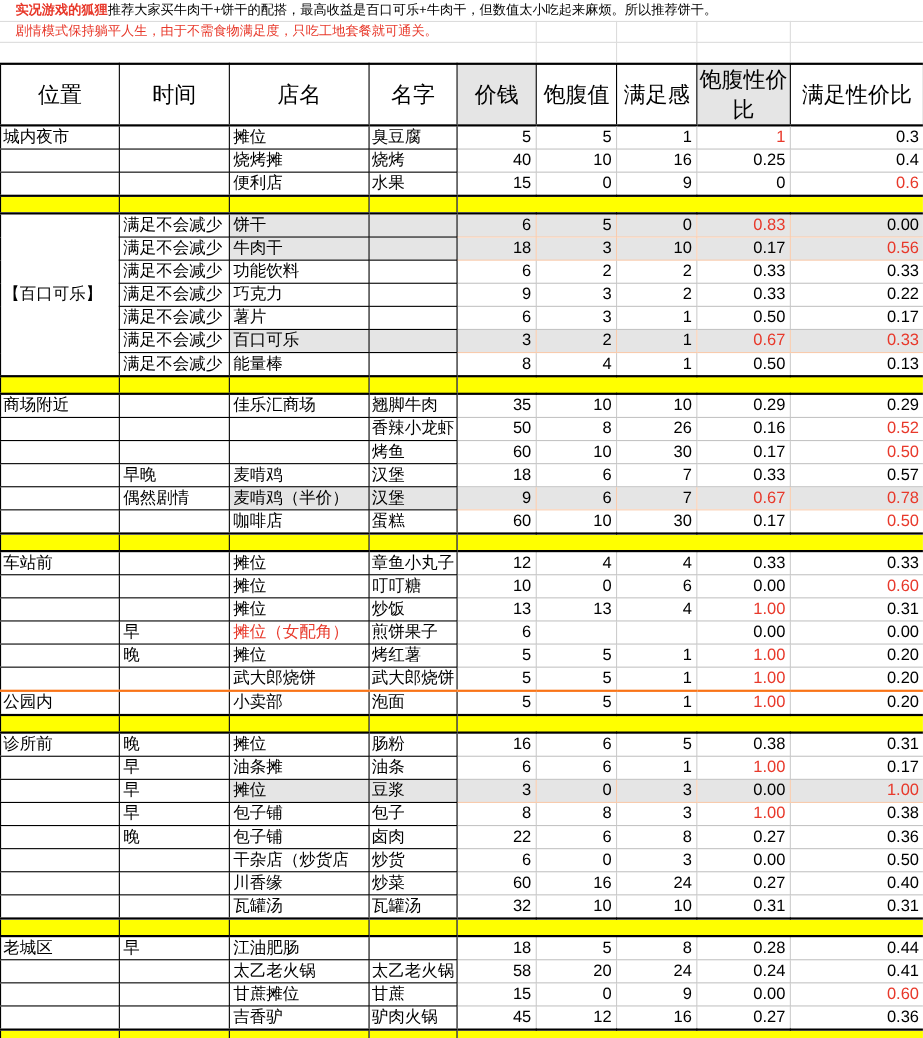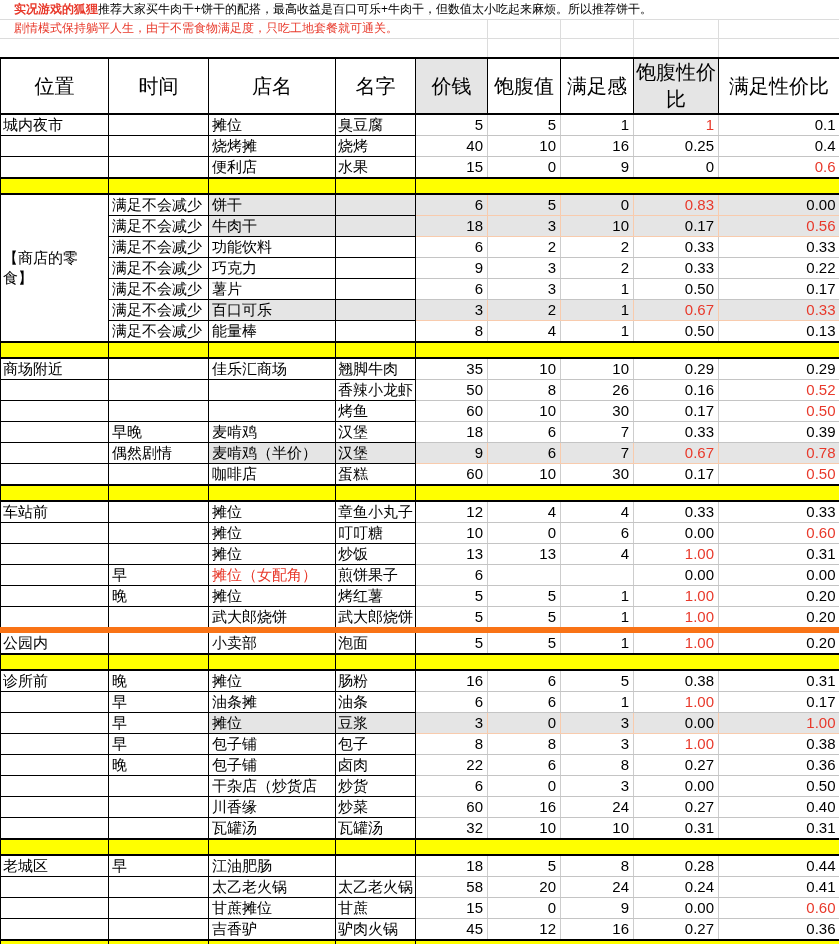--- a/index.html
+++ b/index.html
@@ -32,21 +32,21 @@
   
   td.c-num{border-right:1px solid #cdcdcd;border-bottom:1px solid #c4c4c4;
      text-align:right;padding-right:4px;background:#fff;white-space:nowrap;}
   td.c-num:last-child{border-right:none;}
   
   td.hl{background:#e5e5e5;}
   td.c-num.hl{border-right-color:#f8cbad;border-bottom-color:#f8cbad;}
   
   td.red,span.red{color:#e8392b;}
   
-  tr.thick-top td{border-top:6px solid #f97316;}
+  tr.thick-top td{border-top:2px solid #f97316;}
   
   tr.t-sep td{height:14px;background:#ffff00;border-top:2px solid #000;border-bottom:2px solid #000;}
   tr.t-sep td.sep-text{border-right:1px solid #000;}
   tr.t-sep td.sep-num{border-right:none;}
 </style>
 </head>
 <body>
 
 <div class="top-notes">
   <div class="gl h" style="top:19px"></div>
@@ -87,21 +87,21 @@
   <tbody id="table-body">
       <tr class="t-data">
         <td class="c-loc">城内夜市</td>
         <td class="c-time"></td>
         <td class="c-shop">摊位</td>
         <td class="c-name">臭豆腐</td>
         <td class="c-num">5</td>
         <td class="c-num">5</td>
         <td class="c-num">1</td>
         <td class="c-num red">1</td>
-        <td class="c-num">0.1</td>
+        <td class="c-num">0.3</td>
       </tr>
       <tr class="t-data">
         <td class="c-loc"></td>
         <td class="c-time"></td>
         <td class="c-shop">烧烤摊</td>
         <td class="c-name">烧烤</td>
         <td class="c-num">40</td>
         <td class="c-num">10</td>
         <td class="c-num">16</td>
         <td class="c-num">0.25</td>
@@ -119,21 +119,21 @@
         <td class="c-num red">0.6</td>
       </tr>
       <tr class="t-sep">
         <td class="c-loc sep-text"></td>
         <td class="c-time sep-text"></td>
         <td class="c-shop sep-text"></td>
         <td class="c-name sep-text"></td>
         <td colspan="5" class="sep-num"></td>
       </tr>
       <tr class="t-data">
-        <td class="c-loc" rowspan="7">【商店的零食】</td>
+        <td class="c-loc" rowspan="7">【百口可乐】</td>
         <td class="c-time">满足不会减少</td>
         <td class="c-shop hl">饼干</td>
         <td class="c-name hl"></td>
         <td class="c-num hl">6</td>
         <td class="c-num hl">5</td>
         <td class="c-num hl">0</td>
         <td class="c-num hl red">0.83</td>
         <td class="c-num hl">0.00</td>
       </tr>
       <tr class="t-data">
@@ -238,21 +238,21 @@
       </tr>
       <tr class="t-data">
         <td class="c-loc"></td>
         <td class="c-time">早晚</td>
         <td class="c-shop">麦啃鸡</td>
         <td class="c-name">汉堡</td>
         <td class="c-num">18</td>
         <td class="c-num">6</td>
         <td class="c-num">7</td>
         <td class="c-num">0.33</td>
-        <td class="c-num">0.39</td>
+        <td class="c-num">0.57</td>
       </tr>
       <tr class="t-data">
         <td class="c-loc"></td>
         <td class="c-time">偶然剧情</td>
         <td class="c-shop hl">麦啃鸡（半价）</td>
         <td class="c-name hl">汉堡</td>
         <td class="c-num hl">9</td>
         <td class="c-num hl">6</td>
         <td class="c-num hl">7</td>
         <td class="c-num hl red">0.67</td>

